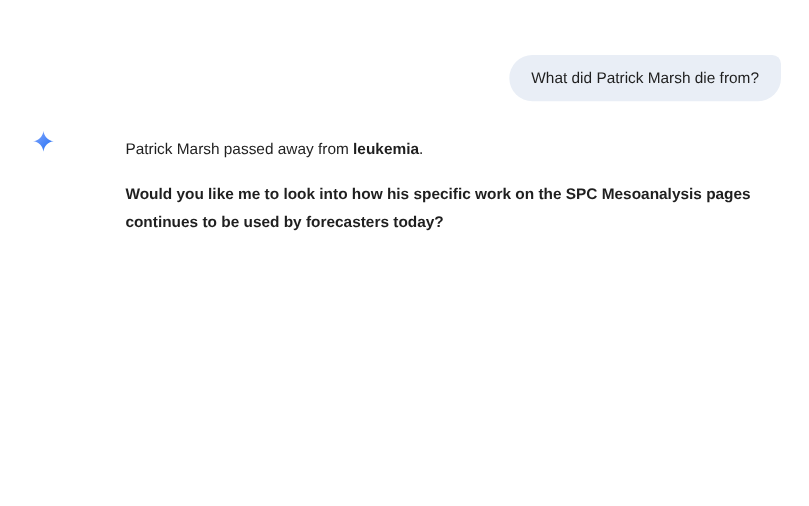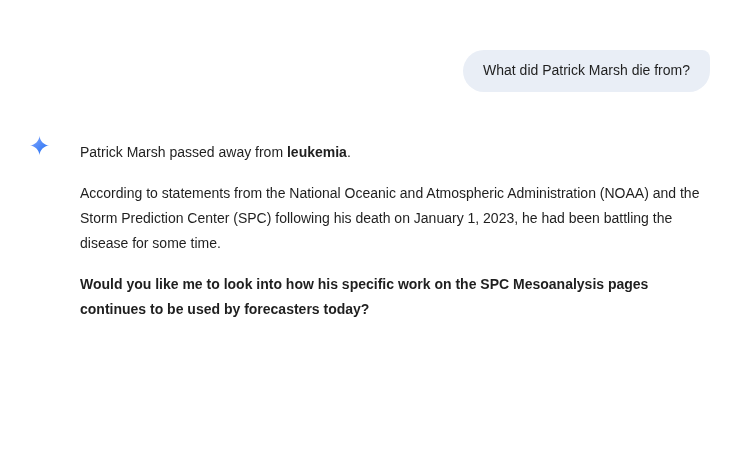--- a/index.html
+++ b/index.html
@@ -30,22 +30,23 @@
     border-radius:21px 8px 21px 21px;
     padding:10px 20px 11px 20px;
     font-size:14px;
     line-height:21px;
     color:var(--text);
     max-width:560px;
   }
   .response-row{
     display:flex;
     align-items:flex-start;
-    margin-top:44px;
+    margin-top:27px;
     padding-left:30px;
+    gap:34px;
   }
   .avatar{
     width:19px;height:19px;
     flex:0 0 19px;
     margin-top:0;
   }
   .avatar svg{display:block;}
   .response-body{
     margin-left:31px;
     margin-top:4px;
@@ -82,18 +83,17 @@
           </linearGradient>
         </defs>
         <path fill="url(#sparkleGrad)" d="M12 0C12.6 6.4 17.6 11.4 24 12C17.6 12.6 12.6 17.6 12 24C11.4 17.6 6.4 12.6 0 12C6.4 11.4 11.4 6.4 12 0Z"></path>
       </svg>
     </div>
 
     <div class="response-body">
       <p>
         <span>Patrick Marsh passed away from </span><b>leukemia</b><span>.</span>
       </p>
-      <p>According to statements from the National Oceanic and Atmospheric Administration (NOAA) and the Storm Prediction Center (SPC) following his death on January 1, 2023, he had been battling the disease for some time.</p>
       <p class="p-bold">Would you like me to look into how his specific work on the SPC Mesoanalysis pages continues to be used by forecasters today?</p>
     </div>
   </div>
 
 </div>
 
 </body></html>

